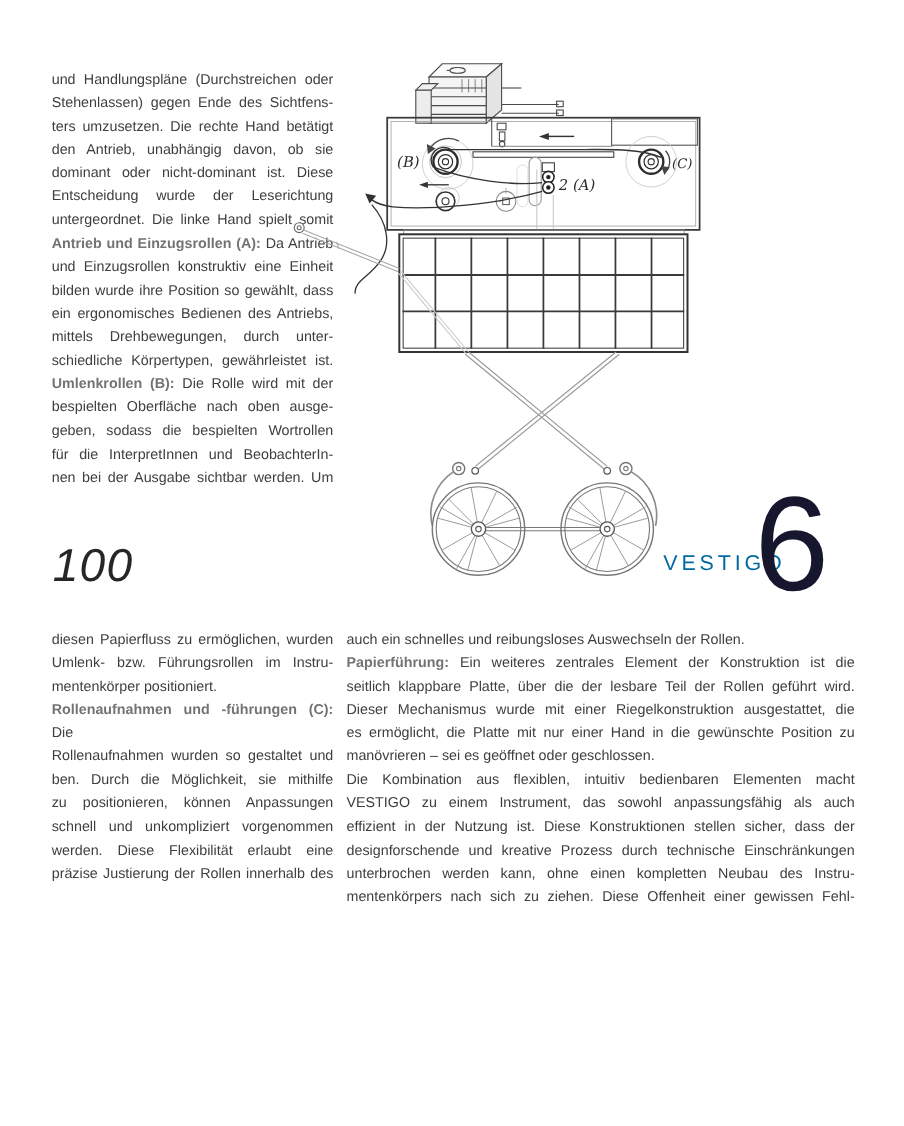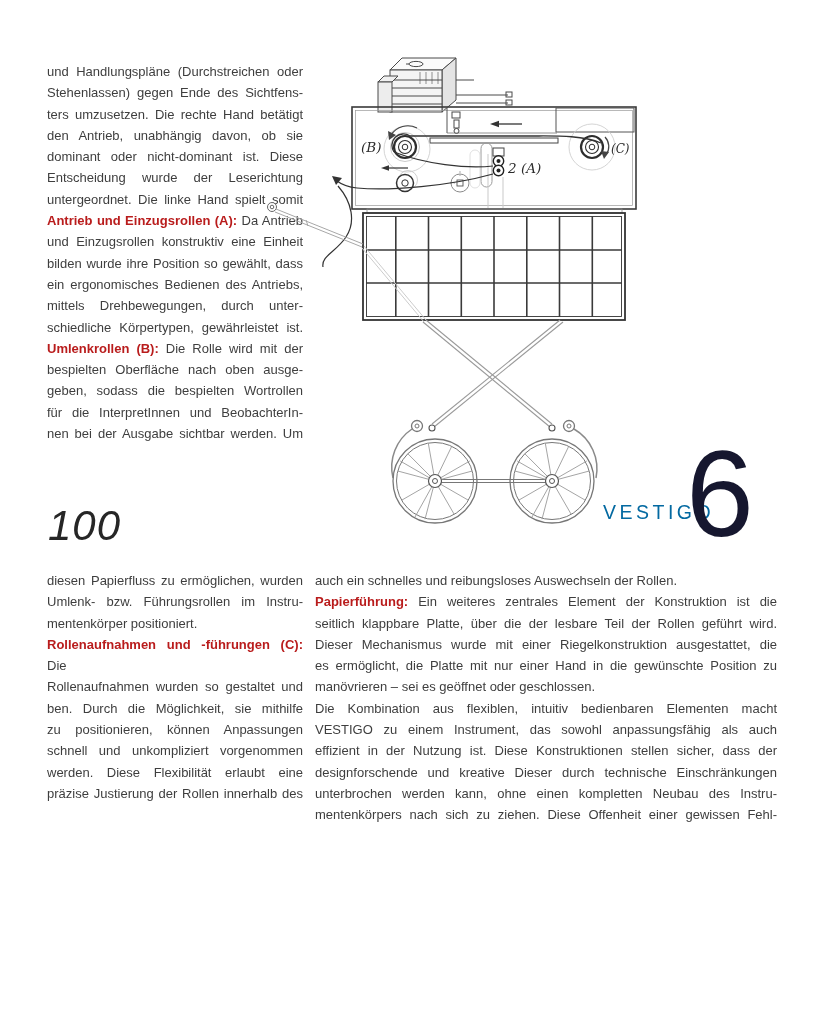--- a/index.html
+++ b/index.html
@@ -1,24 +1,24 @@
 <!DOCTYPE html>
 <html><head>
 <meta charset="utf-8">
 <style>
   html,body{margin:0;padding:0;background:#fff;}
   .page{position:relative;width:822px;height:1024px;background:#ffffff;overflow:hidden;
         font-family:"Liberation Sans",sans-serif;}
   .col{position:absolute;color:#3e3e3e;font-size:13px;line-height:21.3px;}
-  .col b{color:#b91c1c;}
+  .col b{color:#737373;}
   .tline{text-align:justify;text-align-last:justify;white-space:normal;}
   .tline.end{text-align-last:left;}
   .col-narrow{width:256px;}
   .col-wide{width:462px;}
-  .pagenum{position:absolute;left:48px;top:502px;font-size:42px;font-style:italic;
+  .pagenum{position:absolute;left:48px;top:490px;font-size:42px;font-style:italic;
            color:#262626;letter-spacing:1px;}
   .brand{position:absolute;left:603px;top:501px;font-size:19.5px;letter-spacing:3.5px;
          color:#0369a1;}
   .chapnum{position:absolute;left:686px;top:433px;font-size:122px;line-height:1;
            font-weight:200;color:#16172f;}
   svg{position:absolute;}
   .hand{font-family:"DejaVu Serif",serif;font-style:italic;fill:#2b2b2b;}
 </style>
 </head>
 <body>
@@ -244,18 +244,18 @@
   <div class="col col-wide" style="left:315px;top:570px;">
       <div class="tline end"><span>auch ein schnelles und reibungsloses Auswechseln der Rollen.</span></div>
       <div class="tline"><b>Papierführung:</b><span> Ein weiteres zentrales Element der Konstruktion ist die</span></div>
       <div class="tline"><span>seitlich klappbare Platte, über die der lesbare Teil der Rollen geführt wird.</span></div>
       <div class="tline"><span>Dieser Mechanismus wurde mit einer Riegelkonstruktion ausgestattet, die</span></div>
       <div class="tline"><span>es ermöglicht, die Platte mit nur einer Hand in die gewünschte Position zu</span></div>
       <div class="tline end"><span>manövrieren – sei es geöffnet oder geschlossen.</span></div>
       <div class="tline"><span>Die Kombination aus flexiblen, intuitiv bedienbaren Elementen macht</span></div>
       <div class="tline"><span>VESTIGO zu einem Instrument, das sowohl anpassungsfähig als auch</span></div>
       <div class="tline"><span>effizient in der Nutzung ist. Diese Konstruktionen stellen sicher, dass der</span></div>
-      <div class="tline"><span>designforschende und kreative Dieser durch technische Einschränkungen</span></div>
+      <div class="tline"><span>designforschende und kreative Prozess durch technische Einschränkungen</span></div>
       <div class="tline"><span>unterbrochen werden kann, ohne einen kompletten Neubau des Instru-</span></div>
       <div class="tline"><span>mentenkörpers nach sich zu ziehen. Diese Offenheit einer gewissen Fehl-</span></div>
     </div>
 
 </div>
 
 </body></html>

